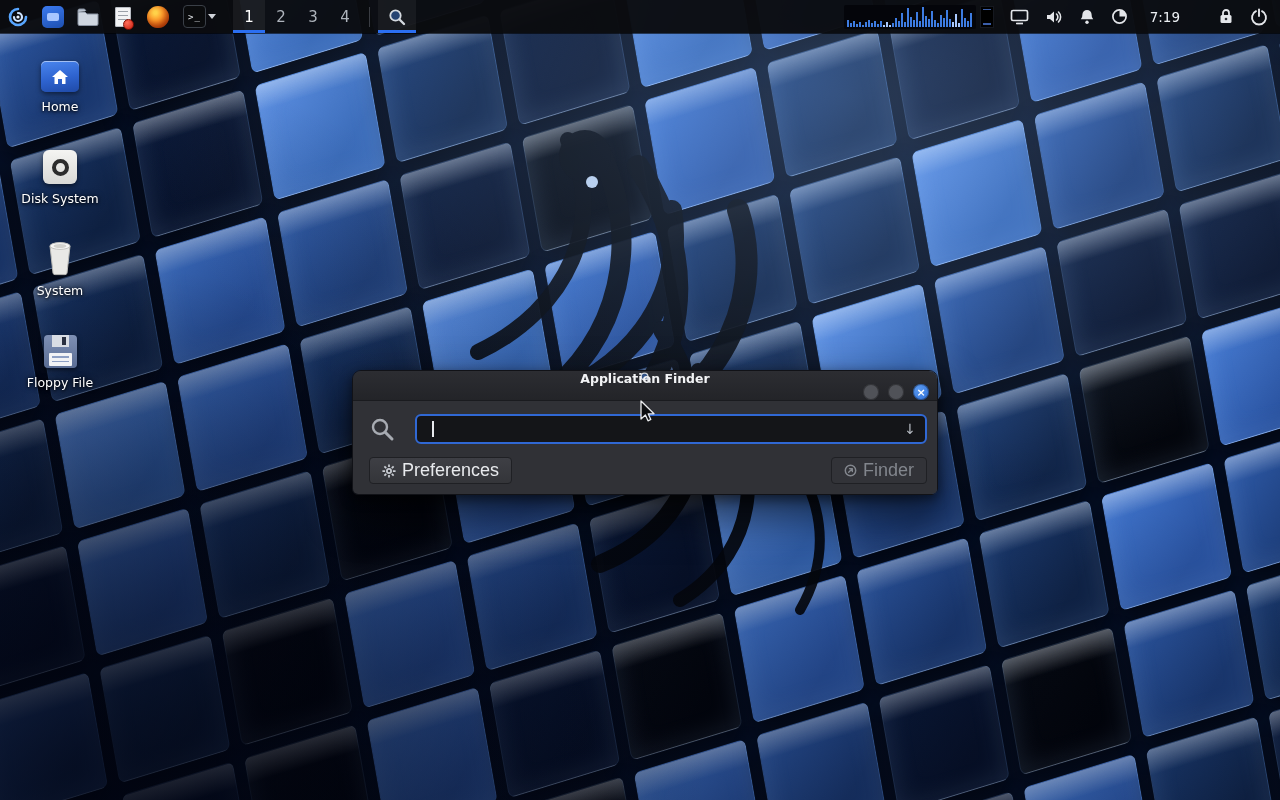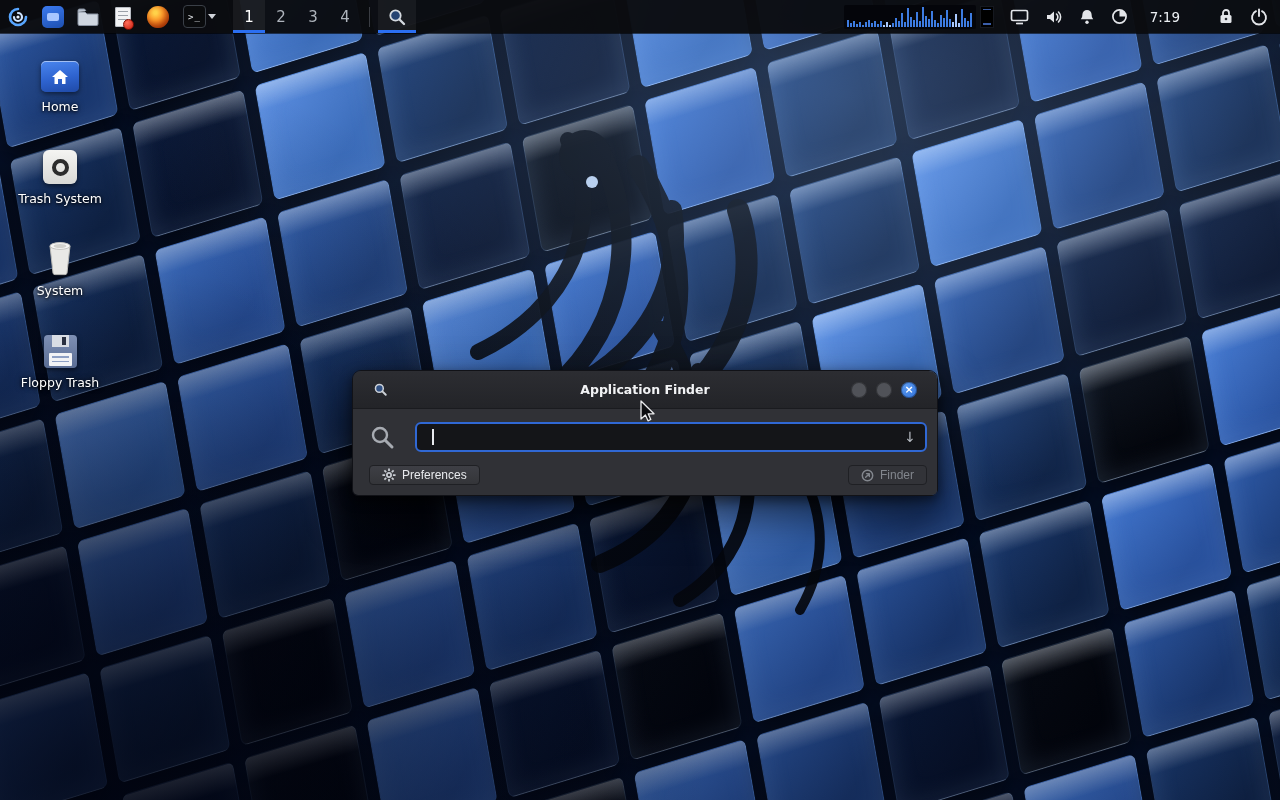--- a/index.html
+++ b/index.html
@@ -82,44 +82,44 @@
   .floppy-ico .shutter { position:absolute; top:0; left:8px; width:17px; height:12px; background:#d9dde4; }
   .floppy-ico .slot { position:absolute; top:2px; left:18px; width:4px; height:8px; background:#2a3040; }
   .floppy-ico .label { position:absolute; bottom:2px; left:5px; width:23px; height:13px;
     background:#f2f3f5; border-radius:1px; }
   .floppy-ico .label b { display:block; height:1.5px; background:#8ea0c4; margin:3px 3px 0; }
 
   
   .finder { position:absolute; left:352px; top:370px; width:586px; z-index:40;
     border-radius:9px 9px 6px 6px; overflow:hidden; border:1px solid #111217;
     box-shadow:0 18px 44px rgba(0,0,0,.62), 0 4px 12px rgba(0,0,0,.5); }
-  .titlebar { position:relative; height:38px; background:linear-gradient(#2c2d32,#232428);
-    display:flex; align-items:center; padding:0 20px; border-bottom:1px solid #1a1b1f; }
+  .titlebar { position:relative; height:30px; background:linear-gradient(#2c2d32,#232428);
+    display:flex; align-items:center; padding:0 8px; border-bottom:1px solid #1a1b1f;flex-direction:column; }
   .titlebar .title { position:absolute; left:0; right:0; text-align:center; font-size:12.5px;
     font-weight:bold; color:#f2f3f5; pointer-events:none; }
   .tb-buttons { margin-left:auto; display:flex; gap:9px; z-index:2; }
   .tb-btn { width:16px; height:16px; border-radius:50%; background:#505258;
     box-shadow:inset 0 0 0 1px rgba(0,0,0,.35); }
   .tb-btn.close { background:radial-gradient(circle at 35% 30%, #5a9af0, #2f6fd8);
     color:#fff; font-size:11px; font-weight:bold; display:flex; align-items:center;
     justify-content:center; line-height:1; }
   .finder-body { background:#303136; padding:13px 10px 10px 16px; }
   .entry-row { display:flex; align-items:center; gap:20px; }
   .entry { flex:1; height:30px; background:#141518; border:2px solid #3068d4; border-radius:6px;
     display:flex; align-items:center; padding:0 9px; }
   .caret { width:1.5px; height:16px; background:#e8eaed; margin-left:6px;
     animation:blink 1.1s steps(1) infinite; }
   @keyframes blink { 50% { opacity:0; } }
   .entry input { flex:1; background:transparent; border:none; outline:none; color:#e8eaed;
     font-size:14px; font-family:"DejaVu Sans", sans-serif; padding:0 6px; }
   .entry .drop { color:#b7bcc3; font-size:14px; }
   .btn-row { display:flex; justify-content:space-between; align-items:center; margin-top:13px; }
-  .btn { height:20px; display:flex; align-items:center; gap:6px; padding:0 12px;
+  .btn { height:27px; display:flex; align-items:center; gap:6px; padding:0 12px;
     background:linear-gradient(#3e3f45,#343539); border:1px solid #1f2024; border-radius:4px;
-    color:#e8eaed; font-size:12px; }
+    color:#e8eaed; font-size:18px; }
   .btn.disabled { background:#323338; color:#82868d; }
 
   
   .cursor { position:absolute; left:636px; top:399px; z-index:100; pointer-events:none; }
 </style>
 </head>
 <body>
 
 <div class="wallpaper">
   <div id="cubefield">
@@ -364,21 +364,21 @@
     </span>
       </span>
     <span class="lbl">Home</span>
   </div>
   <div class="dicon">
     <span class="glyph">
         <span class="fs-ico">
           <i></i>
         </span>
       </span>
-    <span class="lbl">Trash System</span>
+    <span class="lbl">Disk System</span>
   </div>
   <div class="dicon">
     <span class="glyph">
       <svg width="34" height="38" viewBox="0 0 34 38">
         <path d="M7 8 L10 35 a2 2 0 0 0 2 1.6 h10 a2 2 0 0 0 2 -1.6 L27 8 Z" fill="#e9e9e6" stroke="#b9b9b5"></path>
         <ellipse cx="17" cy="8" rx="10" ry="3.4" fill="#f7f7f5" stroke="#c4c4c0"></ellipse>
         <ellipse cx="17" cy="8" rx="6.5" ry="2" fill="#d2d2cd"></ellipse>
       </svg>
     </span>
     <span class="lbl">System</span>
@@ -387,21 +387,21 @@
     <span class="glyph">
         <span class="floppy-ico">
       <span class="shutter"></span>
           <span class="slot"></span>
       <span class="label">
             <b></b>
             <b></b>
           </span>
     </span>
       </span>
-    <span class="lbl">Floppy Trash</span>
+    <span class="lbl">Floppy File</span>
   </div>
 </div>
 
 <div class="finder">
   <div class="titlebar">
     <svg width="15" height="15" viewBox="0 0 20 20">
       <circle cx="8.5" cy="8.5" r="5.2" fill="rgba(60,130,240,.45)" stroke="#cdd2d8" stroke-width="2"></circle>
       <line x1="12.5" y1="12.5" x2="17" y2="17" stroke="#cdd2d8" stroke-width="2.6" stroke-linecap="round"></line>
     </svg>
     <span class="title">Application Finder</span>

